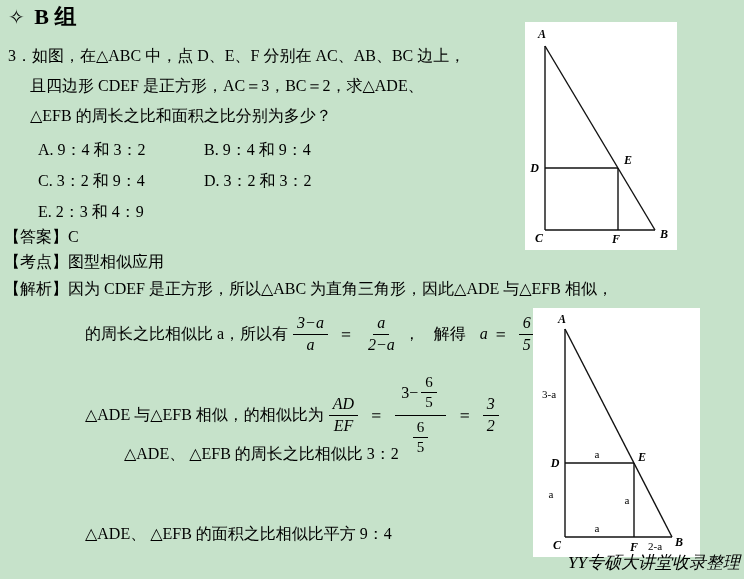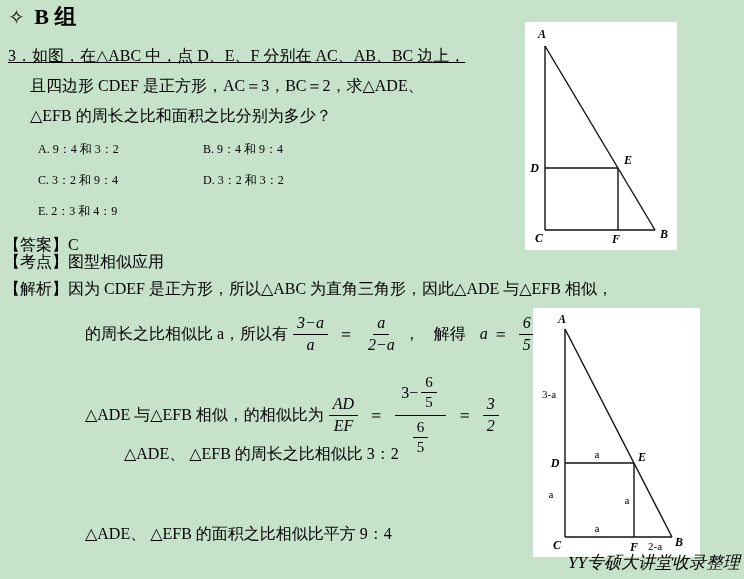--- a/index.html
+++ b/index.html
@@ -9,30 +9,30 @@
     font-family:"Liberation Serif","DejaVu Serif",serif;
     color:#000;
     overflow:hidden;
   }
   #page { position:relative; width:744px; height:510px; }
 
   .header { position:absolute; left:8px; top:2px; font-size:22px; font-weight:bold; }
   .header .star { font-weight:normal; margin-right:4px; font-size:20px; }
 
   .pline { position:absolute; font-size:16px; white-space:nowrap; }
-  .l1 { left:8px;  top:46px;text-decoration:underline; }
+  .l1 { left:8px;  top:46px; }
   .l2 { left:30px; top:76px; }
   .l3 { left:30px; top:106px; }
 
-  .opt-grid { position:absolute; left:38px; top:134px; font-size:12px; }
+  .opt-grid { position:absolute; left:38px; top:134px; font-size:16px; }
   .opt-row { height:31px; line-height:31px; white-space:nowrap; }
   .opt.c1 { display:inline-block; width:162px; }
 
   .ansline { position:absolute; left:4px; font-size:16px; white-space:nowrap; }
-  .ansA { top:235px; } .ansB { top:252px; } .ansC { top:279px; }
+  .ansA { top:227px; } .ansB { top:252px; } .ansC { top:279px; }
 
   .eqrow { position:absolute; display:flex; align-items:center; font-size:16px; white-space:nowrap; }
   .eq1 { left:85px; top:304px; height:60px; }
   .eq2 { left:85px; top:366px; height:98px; }
   .var { font-style:italic; }
 
   .frac { display:inline-flex; flex-direction:column; align-items:center;
           vertical-align:middle; line-height:1.15; margin:0 5px; font-size:16px; }
   .frac .num { padding:0 4px 1px; border-bottom:1.2px solid #000; text-align:right; }
   .frac .den { padding:1px 4px 0; text-align:center; }

